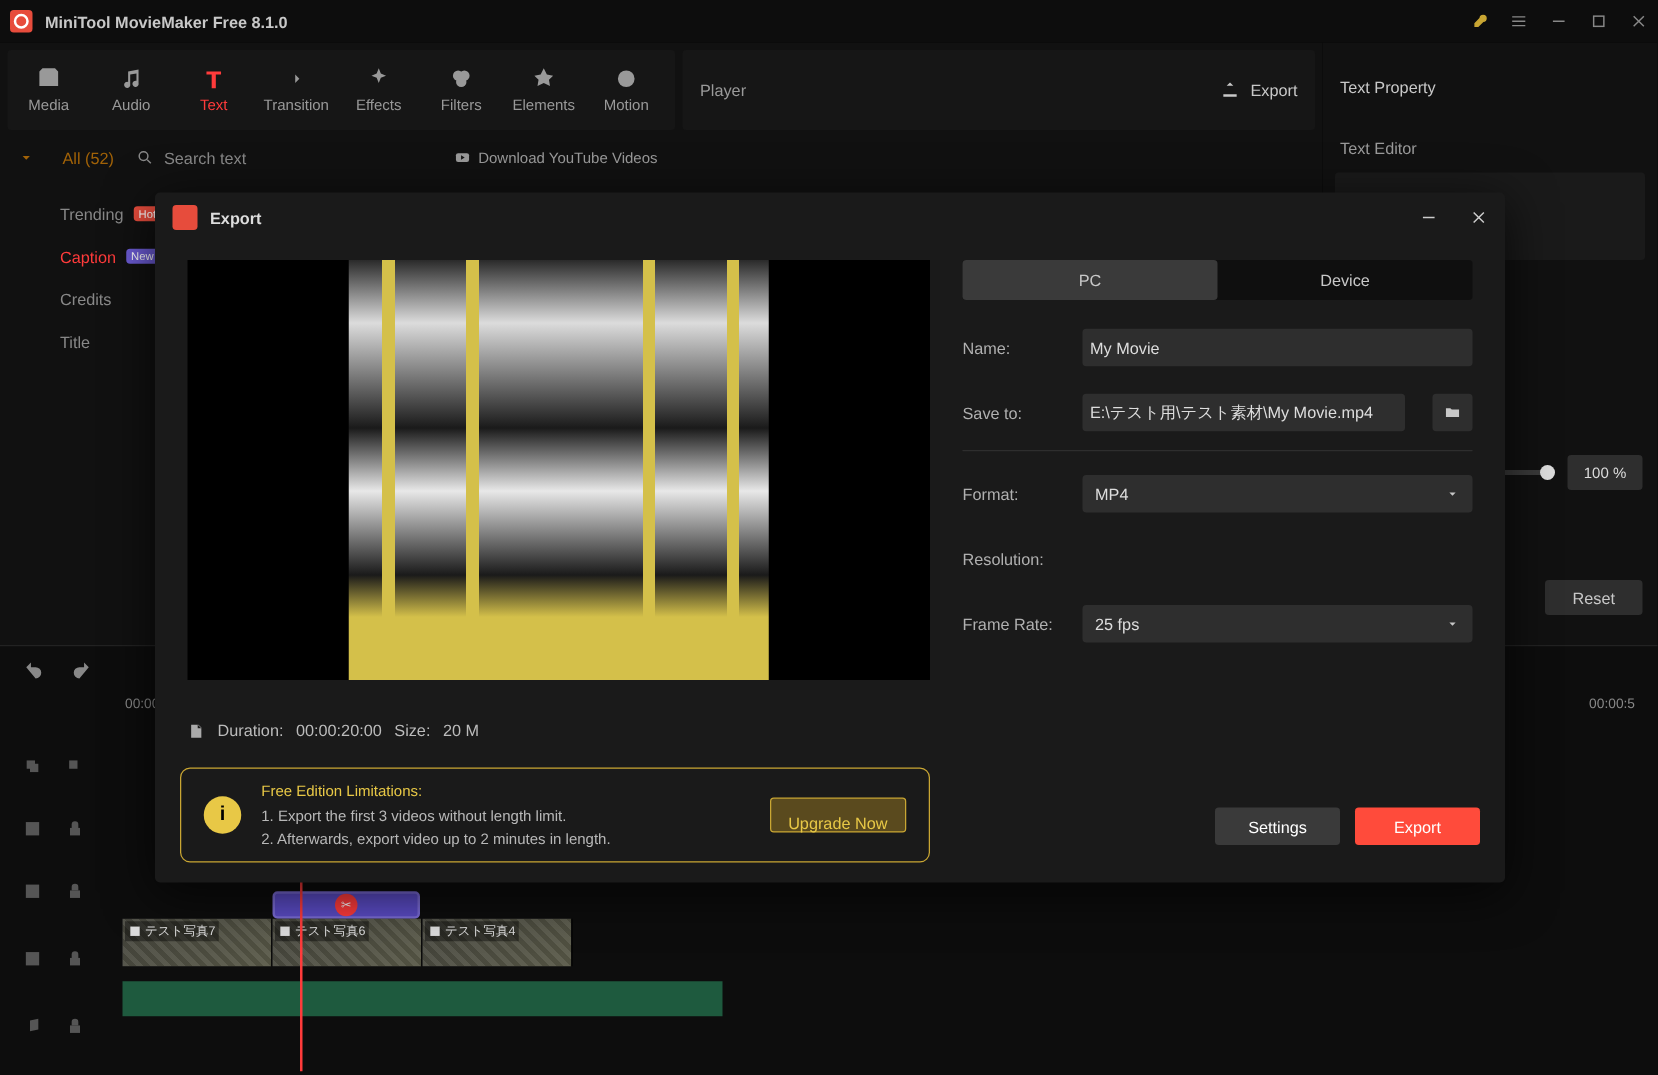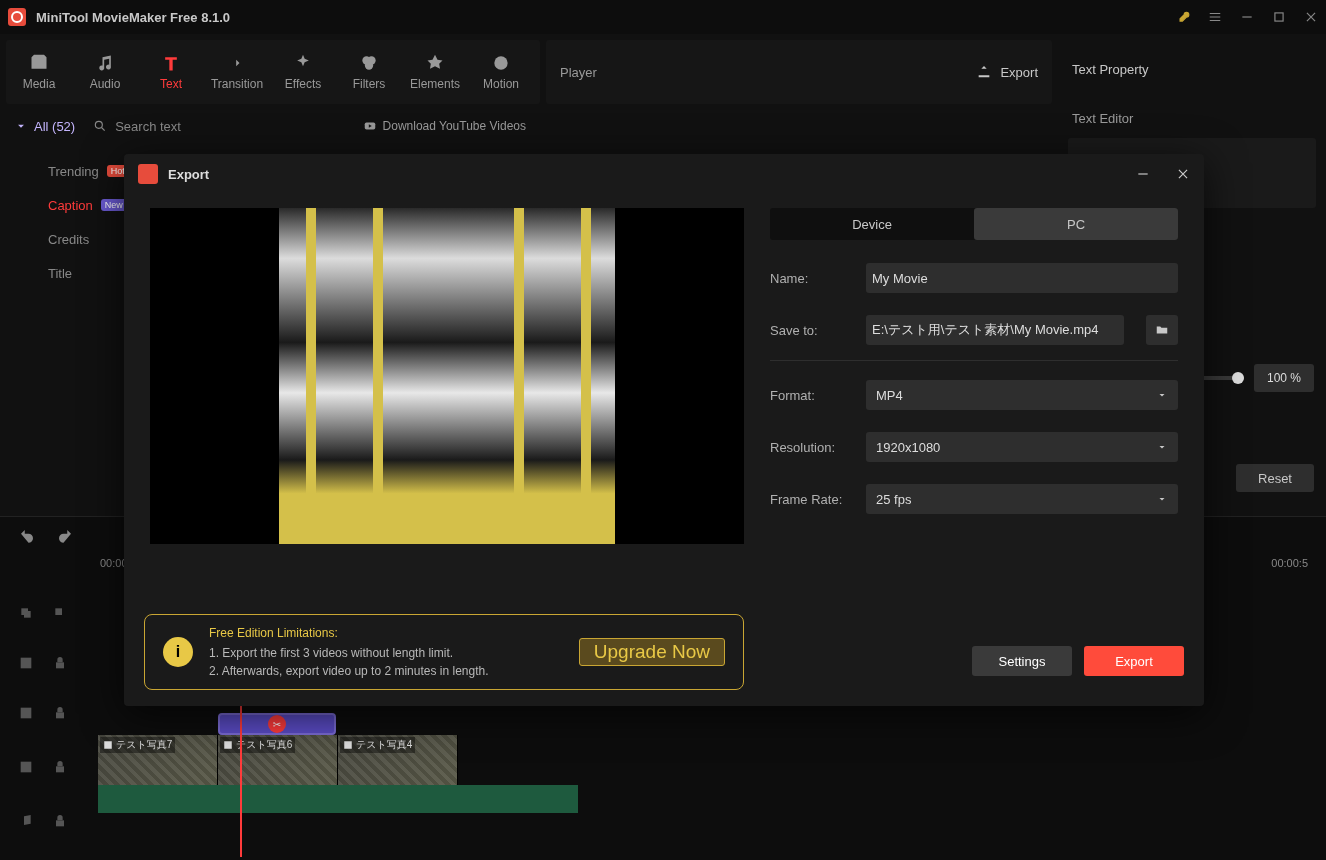--- a/index.html
+++ b/index.html
@@ -14,21 +14,21 @@
 .key-icon svg { stroke:#c9a633; fill:#c9a633; }
 
 .main { display:flex; height:calc(100% - 34px); }
 .left-col { width:540px; background:#111; display:flex; flex-direction:column; }
 .toolbar { display:flex; height:64px; background:#161616; margin:6px 0 0 6px; border-radius:3px; }
 .tool { width:66px; display:flex; flex-direction:column; align-items:center; justify-content:center; gap:4px; color:#999; cursor:pointer; font-size:12px; }
 .tool.active { color:#ff3b3b; }
 .tool svg { width:20px; height:20px; fill:currentColor; }
 
 .cat-bar { display:flex; align-items:center; height:40px; padding:0 14px; gap:18px; margin-top:2px; }
-.cat-all { display:flex; align-items:center; gap:6px; color:#c4b5fd; }
+.cat-all { display:flex; align-items:center; gap:22px; color:#a16207; }
 .search-box { flex:1; display:flex; align-items:center; gap:8px; color:#888; }
 .dl-yt { display:flex; align-items:center; gap:6px; color:#9a9a9a; font-size:12px; }
 .dl-yt svg,.search-box svg,.cat-all svg{width:14px;height:14px;fill:currentColor;}
 
 .side-cats { padding:8px 0 0 48px; }
 .side-cat { height:34px; display:flex; align-items:center; gap:8px; color:#888; cursor:pointer; font-size:13px; }
 .side-cat.selected { color:#ff3b3b; }
 .badge { font-size:9px; padding:1px 4px; border-radius:3px; background:#e74c3c; color:#fff; }
 .badge.blue { background:#6b5bd4; }
 
@@ -46,21 +46,21 @@
 .timeline { position:absolute; bottom:0; left:0; right:0; height:344px; background:#0d0d0d; border-top:1px solid #222; }
 .tl-top { height:40px; display:flex; align-items:center; padding:0 18px; gap:20px; }
 .tl-top svg{width:18px;height:18px;fill:#888;}
 .tl-ruler { height:26px; position:relative; }
 .tl-time { position:absolute; color:#888; font-size:11px; }
 .tl-time.left{left:100px;} .tl-time.right{right:18px;}
 .tl-rows { padding-top:6px; }
 .tl-row { height:50px; display:flex; align-items:center; padding-left:18px; gap:18px; }
 .tl-row svg{width:16px;height:16px;fill:#555;}
 .clips { position:absolute; left:98px; top:218px; display:flex; }
-.clip { width:120px; height:50px; background:linear-gradient(135deg,#3a3a3a,#5a5a4a); border-right:1px solid #000; position:relative; overflow:hidden; font-size:11px; color:#ddd; }
+.clip { width:120px; height:38px; background:linear-gradient(135deg,#3a3a3a,#5a5a4a); border-right:1px solid #000; position:relative; overflow:hidden; font-size:11px; color:#ddd; }
 .clip::before{content:"";position:absolute;inset:0;background:repeating-linear-gradient(45deg,#6a6a5a 0 4px,#4a4a3a 4px 8px);opacity:.5;}
 .clip-label{position:absolute;top:2px;left:2px;display:flex;align-items:center;gap:3px;background:rgba(0,0,0,.4);padding:1px 3px;font-size:10px;}
 .clip-label svg{width:10px;height:10px;fill:#ddd;}
 .green-bar{position:absolute;left:98px;top:268px;width:480px;height:28px;background:#1e5a3e;}
 .playhead{position:absolute;left:240px;top:80px;width:2px;height:260px;background:#ff3b3b;}
 .playhead::before{content:"";position:absolute;top:-6px;left:-6px;width:14px;height:10px;background:#ff3b3b;border-radius:2px;}
 .cut-badge{position:absolute;left:218px;top:196px;width:118px;height:22px;background:#5a4bc4;border:2px solid #7a6bd4;border-radius:4px;display:flex;align-items:center;justify-content:center;}
 .cut-badge .circ{width:18px;height:18px;background:#ff3b3b;border-radius:50%;color:#fff;display:flex;align-items:center;justify-content:center;font-size:10px;}
 
 .modal-backdrop{position:absolute;inset:0;z-index:50;}
@@ -85,21 +85,21 @@
 .folder-btn svg{width:16px;height:14px;fill:#c8c8c8;}
 .dropdown{flex:1;height:30px;background:#2e2e2e;border-radius:3px;display:flex;align-items:center;padding:0 10px;color:#ddd;justify-content:space-between;cursor:pointer;}
 .dropdown svg{width:12px;height:12px;fill:#c8c8c8;}
 .hr{height:1px;background:#2e2e2e;margin:-6px 0 18px;}
 .info-row{display:flex;align-items:center;gap:10px;padding:6px 26px;color:#bbb;font-size:13px;}
 .info-row svg{width:14px;height:14px;fill:#aaa;}
 .limit-box{margin:16px 20px;border:1px solid #c9a633;border-radius:8px;height:76px;display:flex;align-items:center;padding:0 18px;gap:16px;}
 .limit-icon{width:30px;height:30px;background:#e8c846;border-radius:50%;display:flex;align-items:center;justify-content:center;color:#000;font-weight:900;font-size:16px;}
 .limit-text{flex:1;font-size:12px;line-height:1.5;}
 .limit-text .head{color:#e8c846;margin-bottom:2px;}
-.upgrade-btn{height:28px;padding:2px 14px;background:#5a4a1e;border:1px solid #c9a633;border-radius:3px;color:#e8c846;font-size:19px;cursor:pointer;}
+.upgrade-btn{height:28px;padding:12px 14px;background:#5a4a1e;border:1px solid #c9a633;border-radius:3px;color:#e8c846;font-size:13px;cursor:pointer;}
 .modal-buttons{position:absolute;right:20px;bottom:30px;display:flex;gap:12px;}
 .mbtn{height:30px;width:100px;border-radius:3px;display:flex;align-items:center;justify-content:center;font-size:13px;cursor:pointer;}
 .mbtn.gray{background:#3a3a3a;color:#ffffff;}
 .mbtn.red{background:#ff4b3b;color:#fff;}
 
 .right-extra{position:absolute;right:12px;top:236px;width:250px;}
 .re-row{display:flex;align-items:center;gap:10px;height:40px;}
 .sq{width:28px;height:28px;background:#2e2e2e;border-radius:3px;display:flex;align-items:center;justify-content:center;}
 .sq svg{width:14px;height:14px;fill:#c8c8c8;}
 .num-badge{width:50px;height:28px;background:#2e2e2e;border-radius:3px;display:flex;align-items:center;justify-content:center;gap:4px;color:#ddd;}
@@ -403,22 +403,22 @@
       <svg style="margin-left:16px" viewBox="0 0 24 24">
           <path d="M5 5l14 14M19 5L5 19"></path>
         </svg>
     </div>
     <div class="modal-body">
       <div class="preview">
           <div class="preview-img"></div>
         </div>
       <div class="form">
         <div class="tabs">
+          <div class="tab active">PC</div>
           <div class="tab">Device</div>
-          <div class="tab active">PC</div>
         </div>
         <div class="field">
           <div class="field-label">Name:</div>
           <input class="field-input" value="My Movie" style="">
         </div>
         <div class="field">
           <div class="field-label">Save to:</div>
           <input class="field-input" value="E:\テスト用\テスト素材\My Movie.mp4" style="">
           <div class="folder-btn">
               <svg viewBox="0 0 24 24">
@@ -431,38 +431,41 @@
           <div class="field-label">Format:</div>
           <div class="dropdown">
               <span>MP4</span>
               <svg viewBox="0 0 24 24">
                 <path d="M7 10l5 5 5-5z"></path>
               </svg>
             </div>
         </div>
         <div class="field">
           <div class="field-label">Resolution:</div>
-          <div class="dropdown">
-              <span>1920x1080</span>
-              <svg viewBox="0 0 24 24">
-                <path d="M7 10l5 5 5-5z"></path>
-              </svg>
-            </div>
         </div>
         <div class="field">
           <div class="field-label">Frame Rate:</div>
           <div class="dropdown">
               <span>25 fps</span>
               <svg viewBox="0 0 24 24">
                 <path d="M7 10l5 5 5-5z"></path>
               </svg>
             </div>
         </div>
       </div>
     </div>
+    <div class="info-row">
+      <svg viewBox="0 0 24 24">
+          <path d="M5 3h10l4 4v14H5zM14 3v5h5"></path>
+        </svg>
+      <span>Duration:</span>
+      <span>00:00:20:00</span>
+      <span>Size:</span>
+      <span>20 M</span>
+    </div>
     <div class="limit-box" style="width:600px">
       <div class="limit-icon">i</div>
       <div class="limit-text">
         <div class="head">Free Edition Limitations:</div>
         <div>1. Export the first 3 videos without length limit.</div>
         <div>2. Afterwards, export video up to 2 minutes in length.</div>
       </div>
       <div class="upgrade-btn">Upgrade Now</div>
     </div>
     <div class="modal-buttons">

